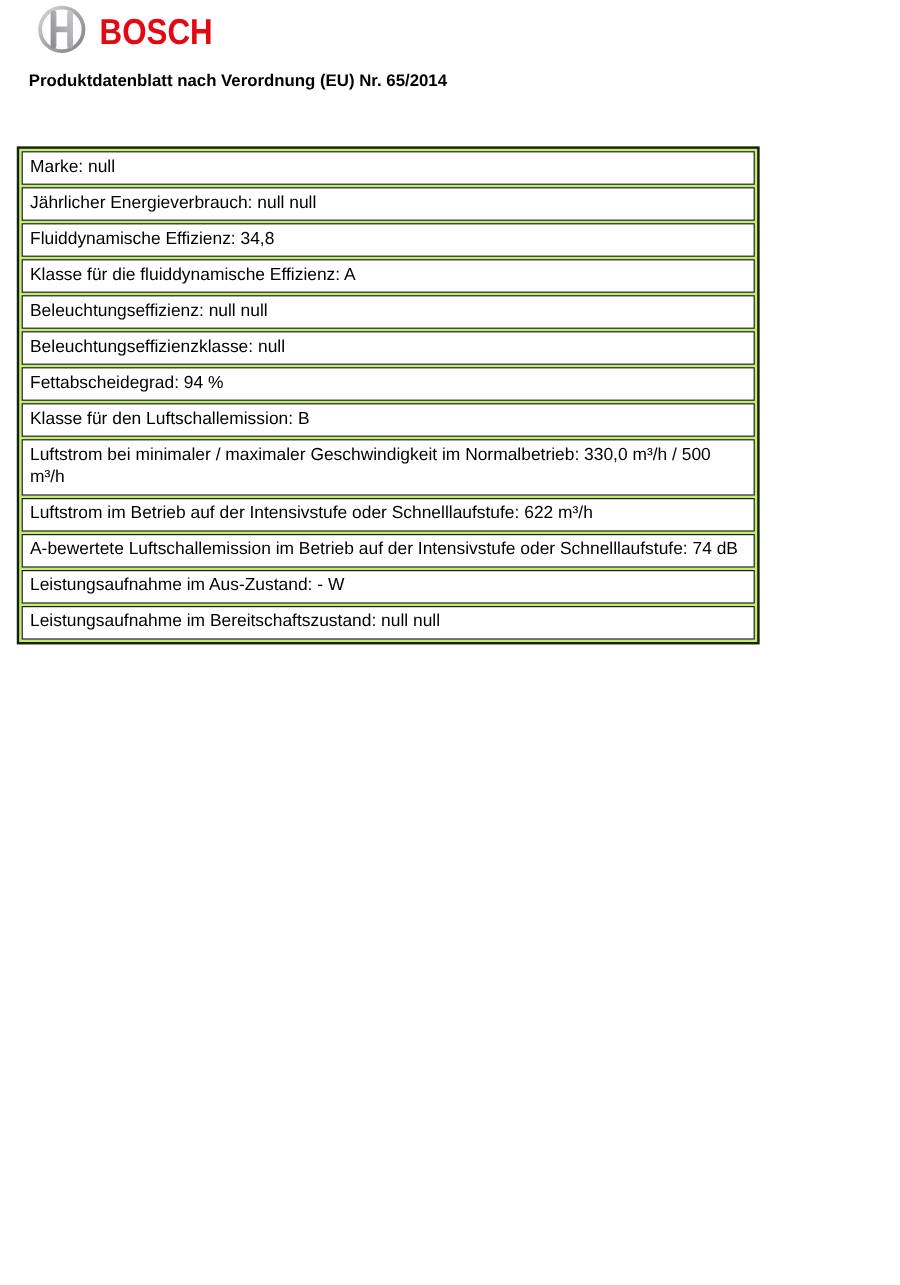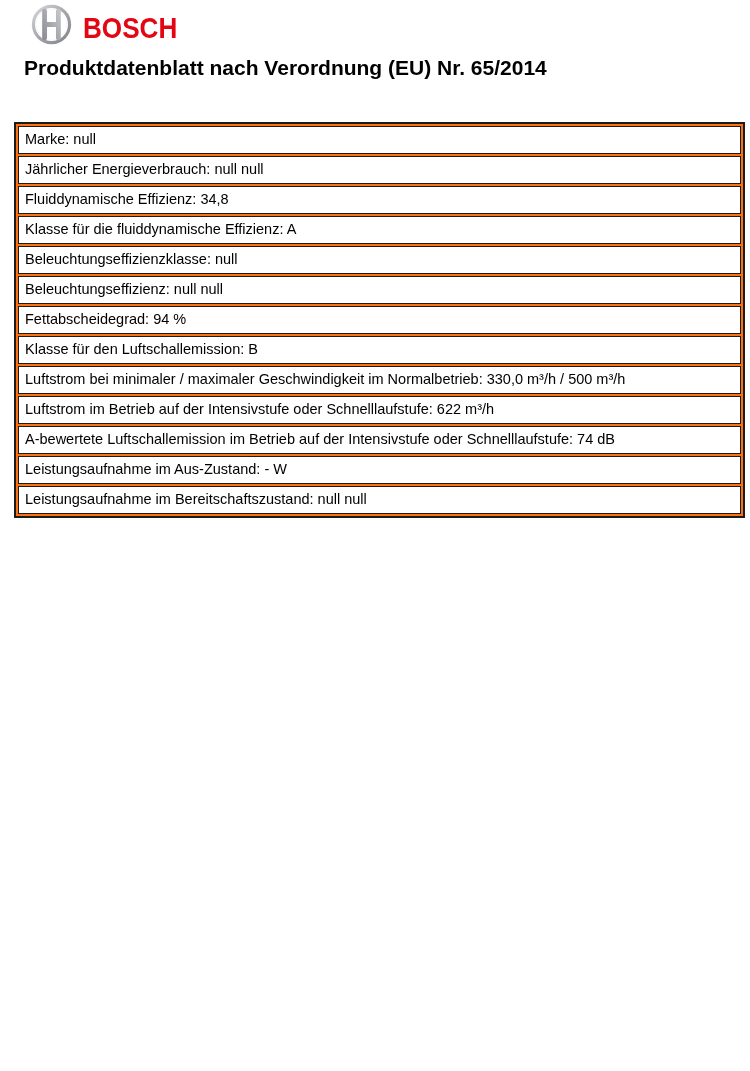--- a/index.html
+++ b/index.html
@@ -37,33 +37,33 @@
     line-height: 34px;
     letter-spacing: 0px;
     transform: scaleX(0.87);
     transform-origin: left top;
   }
   .title {
     position: absolute;
     left: 24px;
     top: 56px;
     margin: 0;
-    font-size: 21px;
+    font-size: 14px;
     font-weight: 700;
     line-height: 23px;
   }
   table.spec {
     position: absolute;
     left: 14px;
     top: 122px;
-    width: 731px;
+    width: 619px;
     border: 2px solid #1c1c1c;
     border-collapse: separate;
     border-spacing: 2px;
-    background: #f97316;
+    background: #bef264;
   }
   table.spec td {
     border: 1px solid #1c1c1c;
     padding: 3px 6px 4px 6px;
     font-size: 14.5px;
     line-height: 19px;
     vertical-align: middle;
     background: #ffffff;
   }
   .footer {
@@ -110,24 +110,24 @@
         <tr>
           <td>Jährlicher Energieverbrauch: null null</td>
         </tr>
         <tr>
           <td>Fluiddynamische Effizienz: 34,8</td>
         </tr>
         <tr>
           <td>Klasse für die fluiddynamische Effizienz: A</td>
         </tr>
         <tr>
-          <td>Beleuchtungseffizienzklasse: null</td>
+          <td>Beleuchtungseffizienz: null null</td>
         </tr>
         <tr>
-          <td>Beleuchtungseffizienz: null null</td>
+          <td>Beleuchtungseffizienzklasse: null</td>
         </tr>
         <tr>
           <td>Fettabscheidegrad: 94 %</td>
         </tr>
         <tr>
           <td>Klasse für den Luftschallemission: B</td>
         </tr>
         <tr>
           <td>Luftstrom bei minimaler / maximaler Geschwindigkeit im Normalbetrieb: 330,0 m³/h / 500 m³/h</td>
         </tr>

